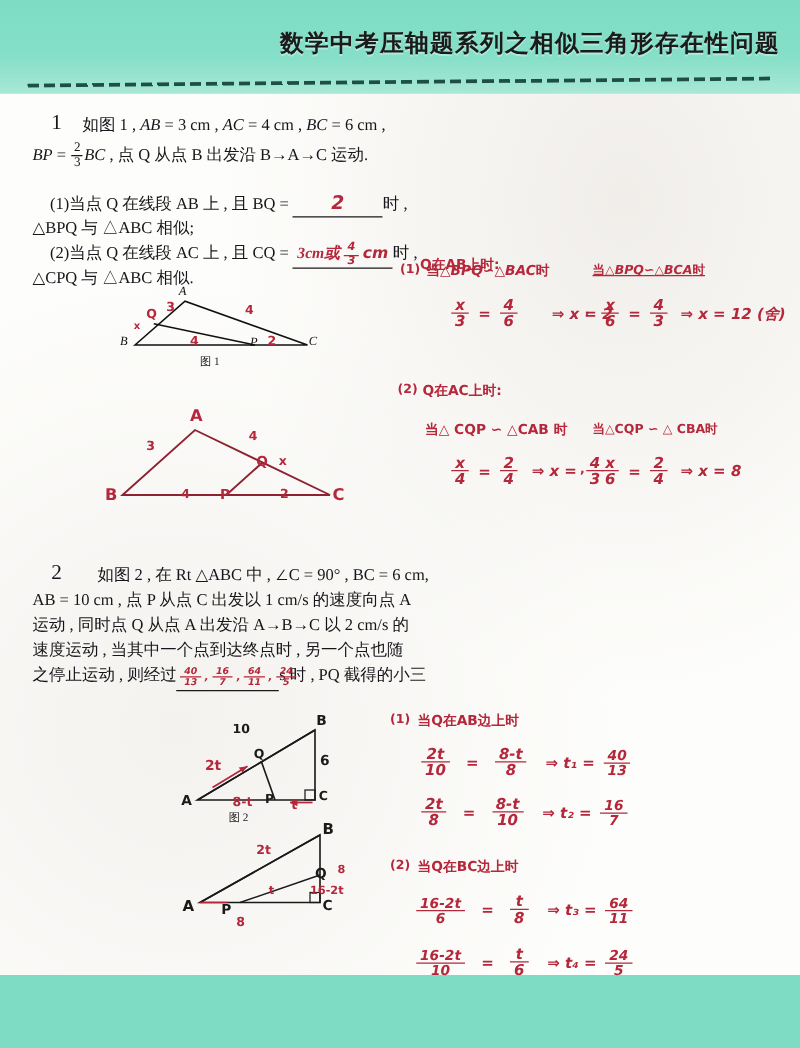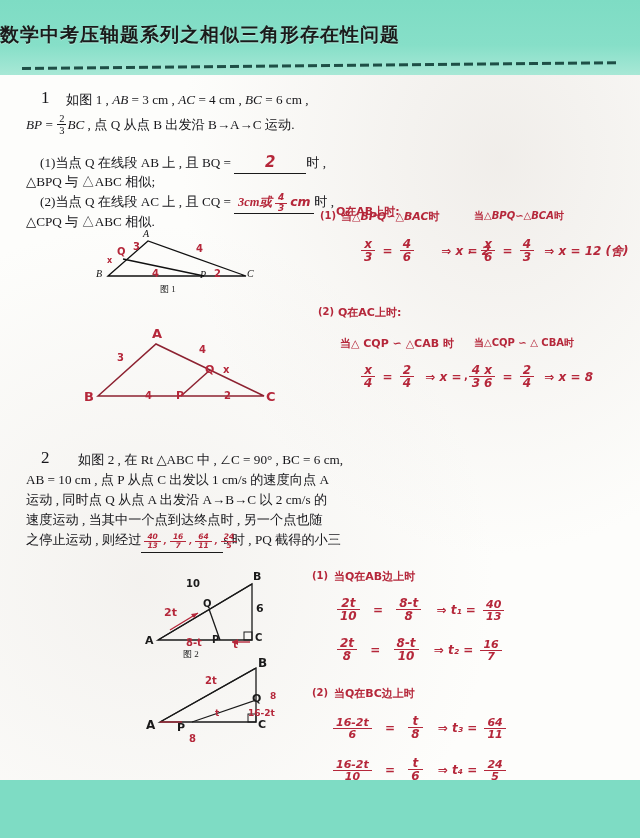--- a/index.html
+++ b/index.html
@@ -12,21 +12,21 @@
   }
   #page{position:absolute;inset:0;}
 
   
   .header-band{
     position:absolute;left:0;top:0;width:640px;height:75px;
     background:linear-gradient(180deg,#7edcc4 0%,#86dfc8 60%,#a8e8d6 100%);
   }
   .title{
     position:absolute;left:0;top:22px;width:624px;
-    text-align:left;
+    text-align:right;
     font-family:"DejaVu Serif", serif;
     font-size:19px;font-weight:700;color:#1b1b1b;
     letter-spacing:1px;
     text-shadow:0 1px 0 rgba(255,255,255,.35);
   }
   .rule{
     position:absolute;left:22px;top:67px;width:596px;height:3px;
     background:repeating-linear-gradient(90deg,#13423a 0 9px,transparent 9px 13px);
     transform:rotate(-0.55deg);
     transform-origin:left center;
@@ -159,21 +159,21 @@
   <div class="hcap" style="left:199px;top:344px;">4</div>
   <div class="hcap" style="left:223px;top:364px;">x</div>
   <div class="hcap" style="left:145px;top:390px;">4</div>
   <div class="hcap" style="left:224px;top:390px;">2</div>
 
   <div class="hw" style="left:336px;top:204px;font-size:11px;">Q在AB上时:</div>
   <div class="hw" style="left:320px;top:210px;font-size:10px;">(1)</div>
   <div class="hw" style="left:341px;top:209px;font-size:11px;">
     <span>当△</span><span class="hw-i">BPQ</span><span>∽</span><span class="hw-i">△BAC</span><span>时</span>
   </div>
-  <div class="hw" style="left:474px;top:209px;font-size:10px;">
+  <div class="hw" style="left:474px;top:209px;font-size:10px;text-decoration:underline;">
     <span>当△</span><span class="hw-i">BPQ</span><span>∽</span><span class="hw-i">△BCA</span><span>时</span>
   </div>
 
   <div class="hw" style="left:358px;top:238px;font-size:12px;">
     <span class="hfrac" style="font-size:12px;"><span class="n">x</span><span class="d">3</span></span>
     <span>=</span>
     <span class="hfrac" style="font-size:12px;"><span class="n">4</span><span class="d">6</span></span>
     <span class="hw-i" style="margin-left:20px;">⇒ x = 2</span>
   </div>
   <div class="hw" style="left:468px;top:243px;font-size:10px;">,</div>

